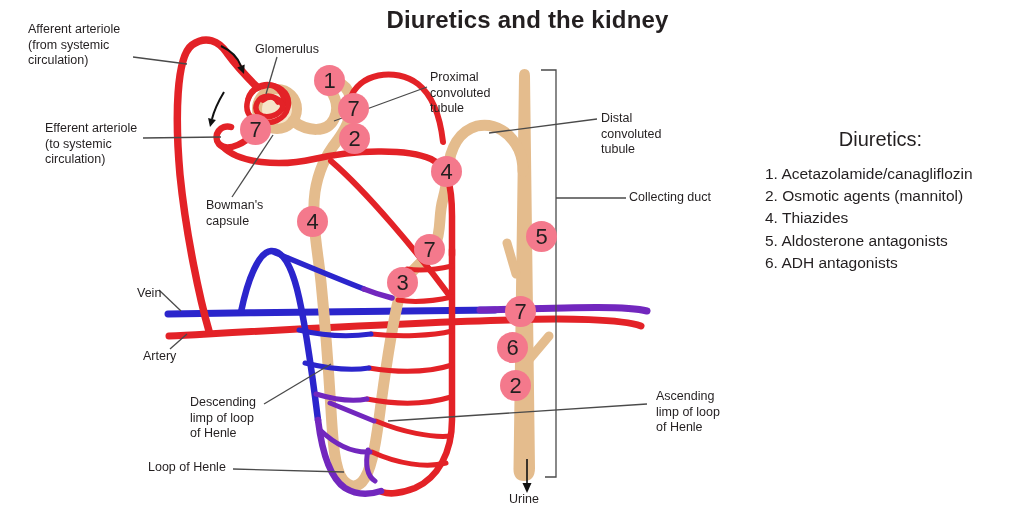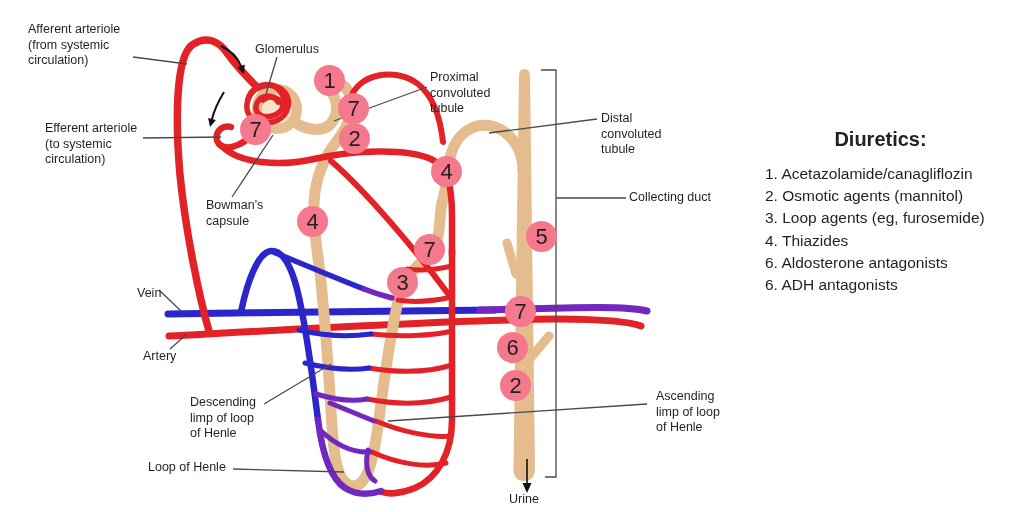--- a/index.html
+++ b/index.html
@@ -6,21 +6,21 @@
   #stage{position:relative;width:1024px;height:512px;background:#ffffff;overflow:hidden;
          font-family:"Liberation Sans",sans-serif;color:#231F20;}
   #art{position:absolute;left:0;top:0;}
   .title{position:absolute;left:330px;top:6px;width:395px;text-align:center;
          font-size:24px;font-weight:600;letter-spacing:.2px;}
   .label{position:absolute;white-space:pre-line;font-size:12.5px;line-height:15.5px;color:#231F20;}
   .marker{position:absolute;width:31px;height:31px;border-radius:50%;background:#F4798C;
           display:flex;align-items:center;justify-content:center;
           font-size:22px;line-height:31px;color:#231F20;}
   .legend-heading{position:absolute;left:793px;top:128px;width:175px;text-align:center;
-          font-size:20px;font-weight:700;}
+          font-size:20px;font-weight:400;}
   .legend-items{position:absolute;left:765px;top:163px;font-size:15.5px;line-height:22.2px;}
 </style>
 </head>
 <body>
 
 <div id="stage">
 
   <svg id="art" width="1024" height="512" viewBox="0 0 1024 512">
 
     <g>
@@ -120,20 +120,21 @@
       <line x1="647" y1="404" x2="388" y2="421"></line>
       <path d="M 541 70 L 556 70 L 556 477 L 545 477"></path>
     </g>
 
     <g>
       <line x1="527" y1="459" x2="527" y2="483" stroke="#111111" stroke-width="1.6"></line>
       <polygon points="527,493 522.5,483 531.5,483" fill="#111111"></polygon>
     </g>
   </svg>
 
+  <div class="title">Diuretics and the kidney</div>
 
   <div class="label" style="left:28px;top:22px">Afferent arteriole
 (from systemic
 circulation)</div>
   <div class="label" style="left:255px;top:42px">Glomerulus</div>
   <div class="label" style="left:45px;top:121px">Efferent arteriole
 (to systemic
 circulation)</div>
   <div class="label" style="left:206px;top:198px">Bowman's
 capsule</div>
@@ -165,19 +166,18 @@
   <div class="marker" style="left:387px;top:267px">3</div>
   <div class="marker" style="left:526px;top:221px">5</div>
   <div class="marker" style="left:505px;top:296px">7</div>
   <div class="marker" style="left:497px;top:332px">6</div>
   <div class="marker" style="left:500px;top:370px">2</div>
 
   <div class="legend-heading">Diuretics:</div>
   <div class="legend-items">
     <div>1. Acetazolamide/canagliflozin</div>
     <div>2. Osmotic agents (mannitol)</div>
-    <div>3. Loop agents (eg, furosemide)</div>
     <div>4. Thiazides</div>
-    <div>6. Aldosterone antagonists</div>
+    <div>5. Aldosterone antagonists</div>
     <div>6. ADH antagonists</div>
   </div>
 
 </div>
 
 </body></html>

